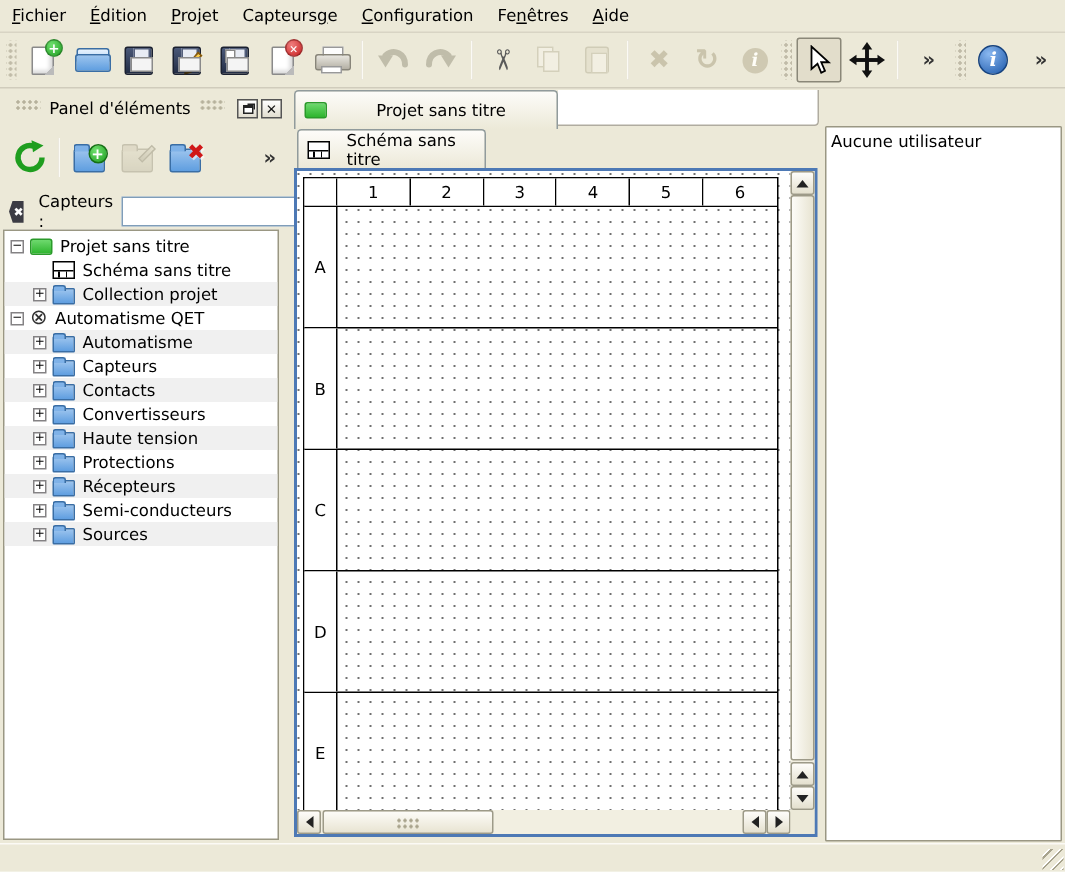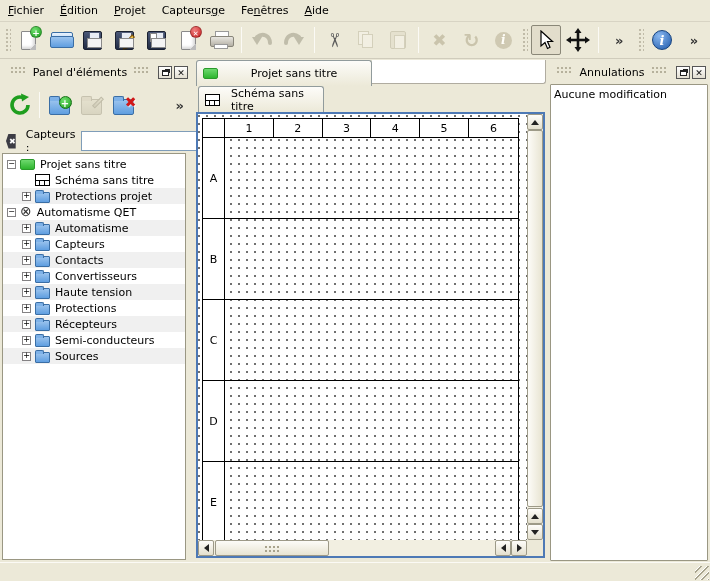--- a/index.html
+++ b/index.html
@@ -216,20 +216,21 @@
 </head>
 <body>
 
 <div class="app">
 
   <div class="menubar">
     <div class="menu-item"><span></span><span class="mn">F</span><span>ichier</span></div>
     <div class="menu-item"><span></span><span class="mn">É</span><span>dition</span></div>
     <div class="menu-item"><span></span><span class="mn">P</span><span>rojet</span></div>
     <div class="menu-item"><span>Capteurs</span><span class="mn">g</span><span>e</span></div>
+    <div class="menu-item"><span></span><span class="mn">C</span><span>onfiguration</span></div>
     <div class="menu-item"><span>Fe</span><span class="mn">n</span><span>êtres</span></div>
     <div class="menu-item"><span></span><span class="mn">A</span><span>ide</span></div>
   </div>
 
   <div class="toolbar">
     <div class="tb-grip"></div>
     <div class="tb-btn">
       <span class="i-page"></span>
         <span class="badge green"></span>
     </div>
@@ -382,21 +383,21 @@
       <div class="tree-row">
         <span class="ind1"></span>
           <span class="no-exp"></span>
         <span class="tree-ico i-schema"></span>
         <span>Schéma sans titre</span>
       </div>
       <div class="tree-row">
         <span class="ind1"></span>
           <span class="expander">+</span>
         <span class="tree-ico i-folder"></span>
-        <span>Protections projet</span>
+        <span>Collection projet</span>
       </div>
       <div class="tree-row">
         <span class="ind0"></span>
           <span class="expander">−</span>
         <span class="tree-ico i-qet"></span>
         <span>Automatisme QET</span>
       </div>
       <div class="tree-row">
         <span class="ind1"></span>
           <span class="expander">+</span>
@@ -545,33 +546,22 @@
           </div>
         <div class="sb-btn right">
             <span class="tri-right"></span>
           </div>
       </div>
       <div class="sb-corner"></div>
     </div>
   </div>
 
   <div class="dock-right">
-    <div class="dock-header">
-      <div class="dock-dots"></div>
-      <div class="dock-title">Annulations</div>
-      <div class="dock-dots"></div>
-      <div class="dock-btn">
-          <span class="float-glyph"></span>
-        </div>
-      <div class="dock-btn">
-          <span class="close-glyph"></span>
-        </div>
-    </div>
     <div class="undo-list">
-      <div class="undo-item">Aucune modification</div>
+      <div class="undo-item">Aucune utilisateur</div>
     </div>
   </div>
 
   <div class="statusbar">
     <div class="size-grip"></div>
   </div>
 
 </div>
 
 </body></html>

